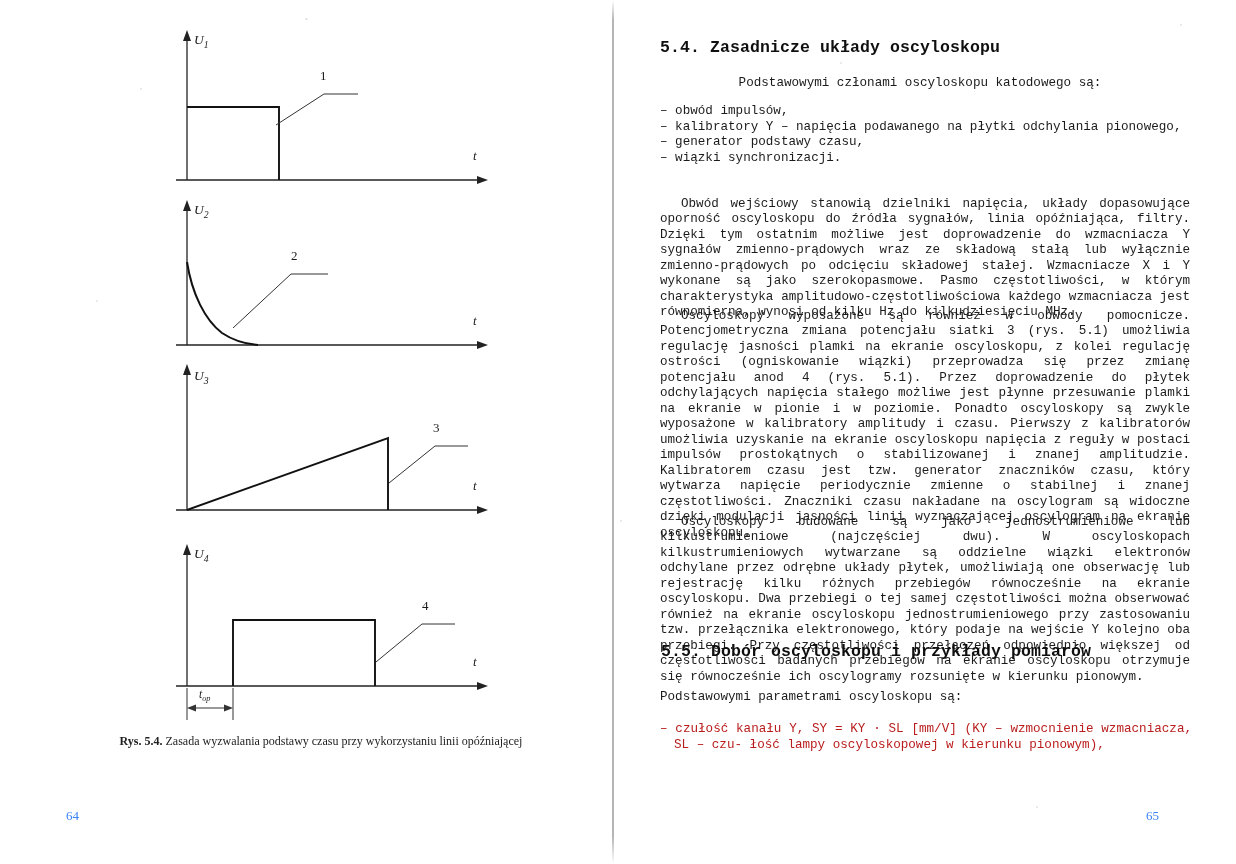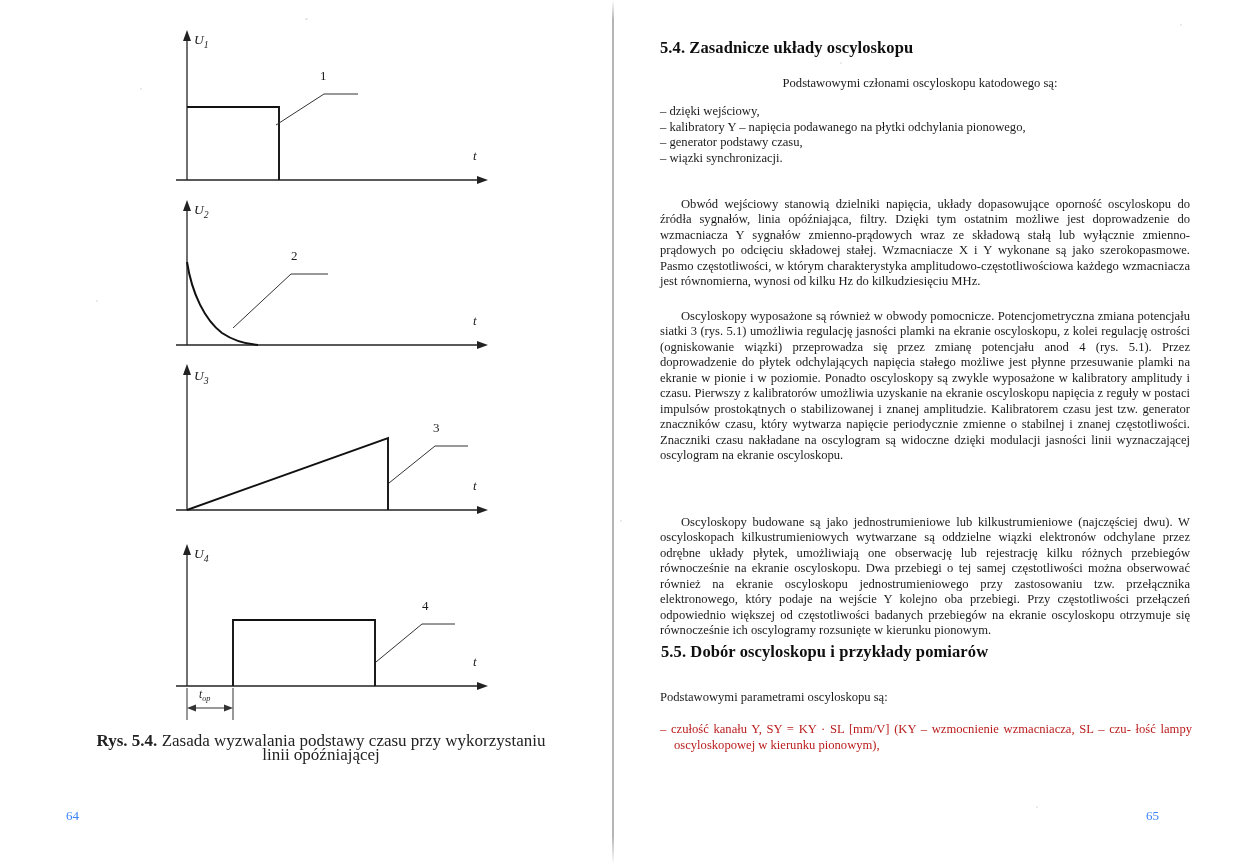--- a/index.html
+++ b/index.html
@@ -25,34 +25,34 @@
 
   
   .page-left{position:absolute;left:0;top:0;width:612px;height:864px;}
   .figure-stack{position:absolute;left:0;top:0;width:612px;height:760px;}
 
   .plot{position:absolute;}
   .plot svg{display:block;}
 
   .caption{
     position:absolute;left:86px;top:734px;width:470px;
-    font-size:17px;line-height:14px;text-align:center;
+    font-size:12px;line-height:14px;text-align:center;
     color:#222;
   }
   .caption b{font-weight:bold;}
 
   .folio{
     position:absolute;font-size:13px;color:#3b82f6;
   }
   .folio-left{left:66px;top:808px;}
   .folio-right{left:1146px;top:808px;}
 
   
   .page-right{
-    position:absolute;left:660px;top:0;width:540px;height:796px;
+    position:absolute;left:660px;top:0;width:540px;height:796px;font-family:Liberation Mono, monospace;
   }
   .h2{
     font-size:16.5px;font-weight:bold;letter-spacing:.1px;
     margin:0 0 0 0;color:#0f0f0f;
   }
   .sec54{position:absolute;left:0;top:38px;}
   .lead{
     position:absolute;font-size:12.6px;line-height:15.6px;color:#1b1b1b;
   }
   .p-intro{left:0;top:76px;width:520px;text-align:center;}
@@ -191,21 +191,21 @@
     <div class="folio folio-left">64</div>
   </div>
 
   <div class="page-right">
 
     <h2 class="h2 sec54">5.4. Zasadnicze układy oscyloskopu</h2>
 
     <div class="lead p-intro">Podstawowymi członami oscyloskopu katodowego są:</div>
 
     <div class="bullets">
-      <div>– dzięki wejściowy,</div>
+      <div>– obwód impulsów,</div>
       <div>– kalibratory Y – napięcia podawanego na płytki odchylania pionowego,</div>
       <div>– generator podstawy czasu,</div>
       <div>– wiązki synchronizacji.</div>
     </div>
 
     <p class="para p1">Obwód wejściowy stanowią dzielniki napięcia, układy dopasowujące oporność oscyloskopu do źródła sygnałów, linia opóźniająca, filtry. Dzięki tym ostatnim możliwe jest doprowadzenie do wzmacniacza Y sygnałów zmienno-prądowych wraz ze składową stałą lub wyłącznie zmienno-prądowych po odcięciu składowej stałej. Wzmacniacze X i Y wykonane są jako szerokopasmowe. Pasmo częstotliwości, w którym charakterystyka amplitudowo-częstotliwościowa każdego wzmacniacza jest równomierna, wynosi od kilku Hz do kilkudziesięciu MHz.</p>
 
     <p class="para p2">Oscyloskopy wyposażone są również w obwody pomocnicze. Potencjometryczna zmiana potencjału siatki 3 (rys. 5.1) umożliwia regulację jasności plamki na ekranie oscyloskopu, z kolei regulację ostrości (ogniskowanie wiązki) przeprowadza się przez zmianę potencjału anod 4 (rys. 5.1). Przez doprowadzenie do płytek odchylających napięcia stałego możliwe jest płynne przesuwanie plamki na ekranie w pionie i w poziomie. Ponadto oscyloskopy są zwykle wyposażone w kalibratory amplitudy i czasu. Pierwszy z kalibratorów umożliwia uzyskanie na ekranie oscyloskopu napięcia z reguły w postaci impulsów prostokątnych o stabilizowanej i znanej amplitudzie. Kalibratorem czasu jest tzw. generator znaczników czasu, który wytwarza napięcie periodycznie zmienne o stabilnej i znanej częstotliwości. Znaczniki czasu nakładane na oscylogram są widoczne dzięki modulacji jasności linii wyznaczającej oscylogram na ekranie oscyloskopu.</p>
 
     <p class="para p3">Oscyloskopy budowane są jako jednostrumieniowe lub kilkustrumieniowe (najczęściej dwu). W oscyloskopach kilkustrumieniowych wytwarzane są oddzielne wiązki elektronów odchylane przez odrębne układy płytek, umożliwiają one obserwację lub rejestrację kilku różnych przebiegów równocześnie na ekranie oscyloskopu. Dwa przebiegi o tej samej częstotliwości można obserwować również na ekranie oscyloskopu jednostrumieniowego przy zastosowaniu tzw. przełącznika elektronowego, który podaje na wejście Y kolejno oba przebiegi. Przy częstotliwości przełączeń odpowiednio większej od częstotliwości badanych przebiegów na ekranie oscyloskopu otrzymuje się równocześnie ich oscylogramy rozsunięte w kierunku pionowym.</p>

